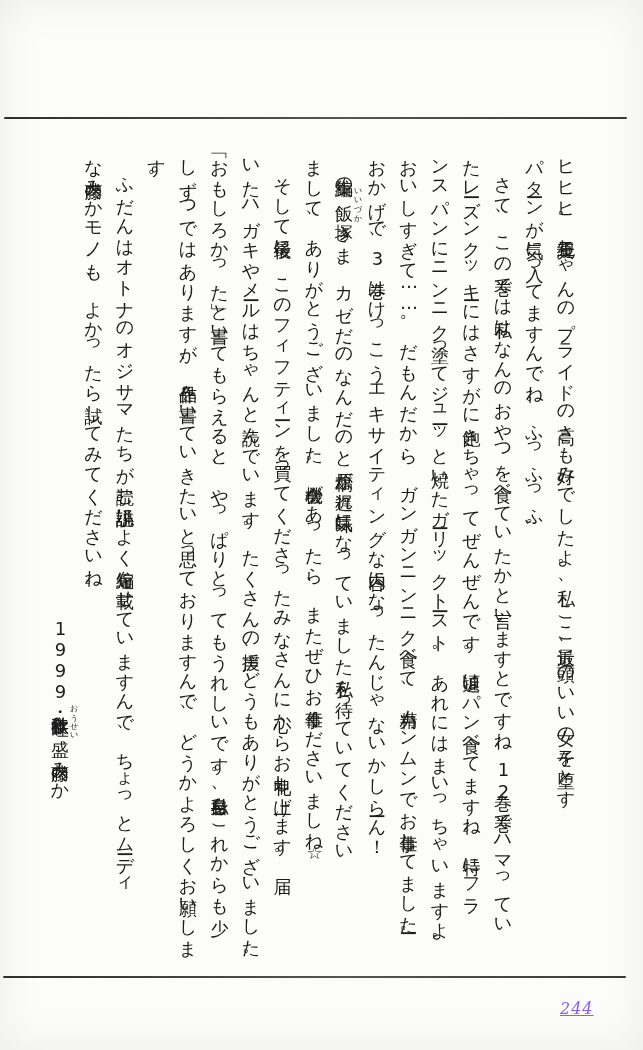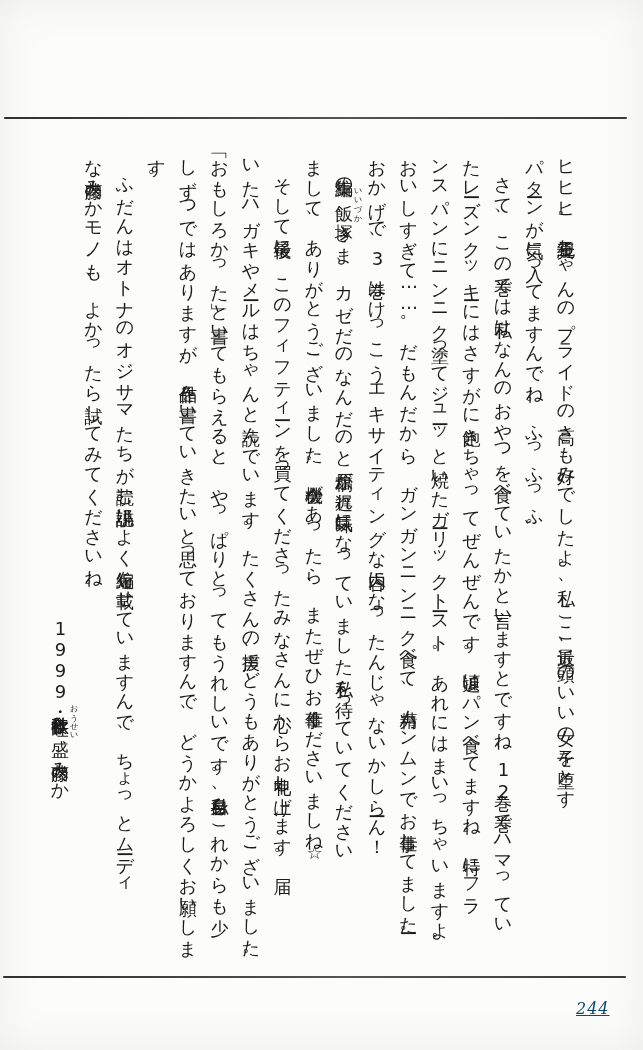--- a/index.html
+++ b/index.html
@@ -55,25 +55,25 @@
   }
   ruby { ruby-position: over; }
   rt {
     font-size: 8px;
     letter-spacing: 0;
     color: #2a2a2a;
   }
   .page-number {
     position: absolute;
     top: 999px;
-    left: 576px;
+    left: 560px;
     font-family: "DejaVu Serif", serif;
     font-style: italic;
     font-size: 16px;
-    color: #0c4a6e;
+    color: #8b5cf6;
     letter-spacing: 1px;
     text-decoration: underline;
   }
 </style>
 </head>
 <body>
 
 <div class="page">
   <div class="rule rule-top"></div>
 

